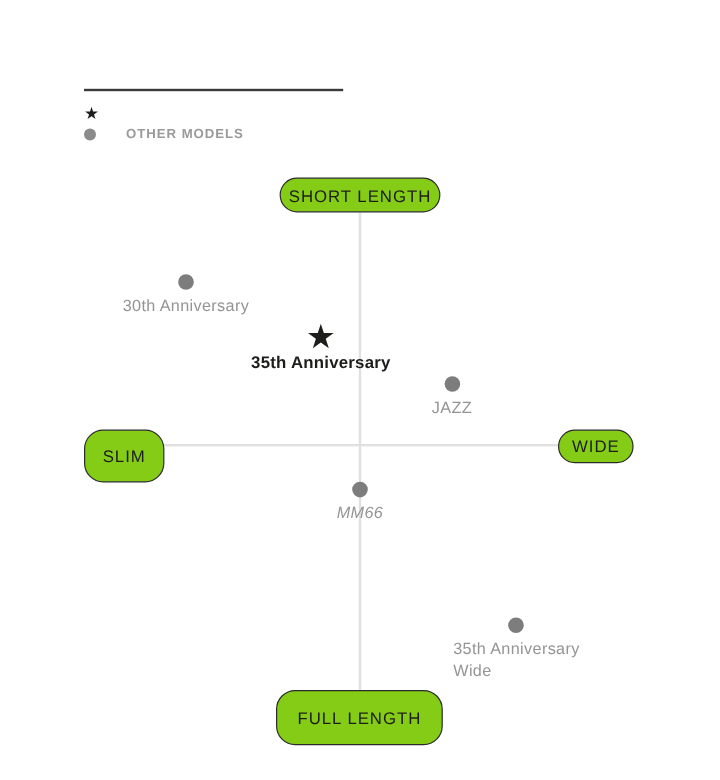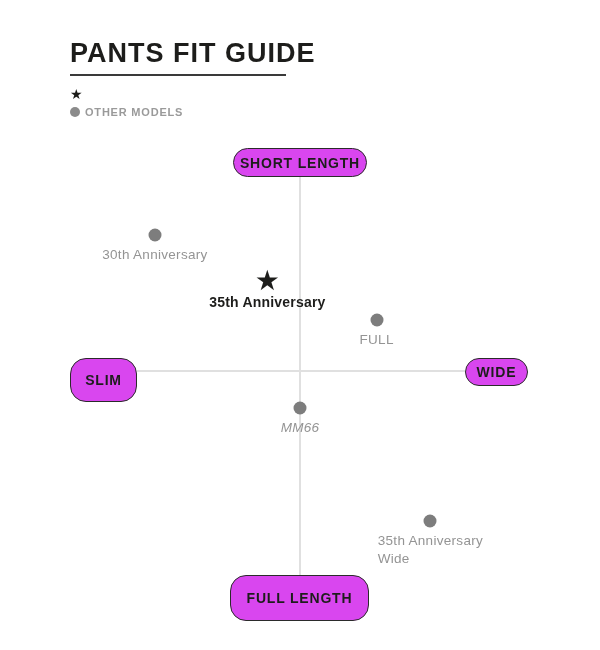--- a/index.html
+++ b/index.html
@@ -65,20 +65,21 @@
     border-radius: 50%;
     background: #8b8b8b;
     margin-right: 5px;
     flex: 0 0 auto;
   }
   .legend-other-label {
     font-size: 11px;
     font-weight: bold;
     color: #9a9a9a;
     letter-spacing: 0.8px;
+    margin-left: 20px;
   }
   
   .plot {
     position: absolute;
     inset: 0;
   }
   .axis-line {
     position: absolute;
     background: #e0e0e0;
   }
@@ -92,24 +93,24 @@
     left: 137px;
     top: 370px;
     width: 328px;
     height: 2px;
   }
   .pill {
     position: absolute;
     box-sizing: border-box;
     border: 1.5px solid #2b2b2b;
     border-radius: 16px;
-    background: #d946ef;
+    background: #84cc16;
     color: #1d1d1b;
     font-size: 14px;
-    font-weight: bold;
+    font-weight: normal;
     letter-spacing: 0.8px;
     display: flex;
     align-items: center;
     justify-content: center;
     white-space: nowrap;
     z-index: 2;
   }
   .pill-top    { left: 233px; top: 148px; width: 134px; height: 29px; }
   .pill-bottom { left: 230px; top: 575px; width: 139px; height: 46px; }
   .pill-left   { left:  70px; top: 358px; width:  67px; height: 44px; }
@@ -149,21 +150,20 @@
     font-weight: bold;
     color: #1d1d1b;
     letter-spacing: 0.2px;
   }
 </style>
 </head>
 <body>
 
 <div class="page">
 
-  <h1 class="page-title">PANTS FIT GUIDE</h1>
   <div class="title-underline"></div>
 
   <div class="legend">
     <div class="legend-row">
       <span class="legend-star">★</span>
     </div>
     <div class="legend-row">
       <span class="legend-dot"></span>
       <span class="legend-other-label">OTHER MODELS</span>
     </div>
@@ -182,21 +182,21 @@
         <div class="marker-dot" style="left: 154.93px; top: 235.07px;"></div>
         <div class="point-label gray" style="left: 154.93px; top: 246.07px;">
           <div>30th Anniversary</div>
         </div>
         <div class="marker-star" style="left: 267.4px; top: 282.35px;">★</div>
         <div class="point-label dark" style="left: 267.4px; top: 293.35px;">
           <div>35th Anniversary</div>
         </div>
         <div class="marker-dot" style="left: 376.61px; top: 319.78px;"></div>
         <div class="point-label gray" style="left: 376.61px; top: 330.78px;">
-          <div>FULL</div>
+          <div>JAZZ</div>
         </div>
         <div class="marker-dot" style="left: 300px; top: 408.43px;"></div>
         <div class="point-label gray" style="left: 300px; top: 419.43px; font-style: italic;">
           <div>MM66</div>
         </div>
         <div class="marker-dot" style="left: 430.4px; top: 520.72px;"></div>
         <div class="point-label gray" style="left: 430.4px; top: 531.72px;">
           <div>35th Anniversary</div>
           <div>Wide</div>
         </div>

